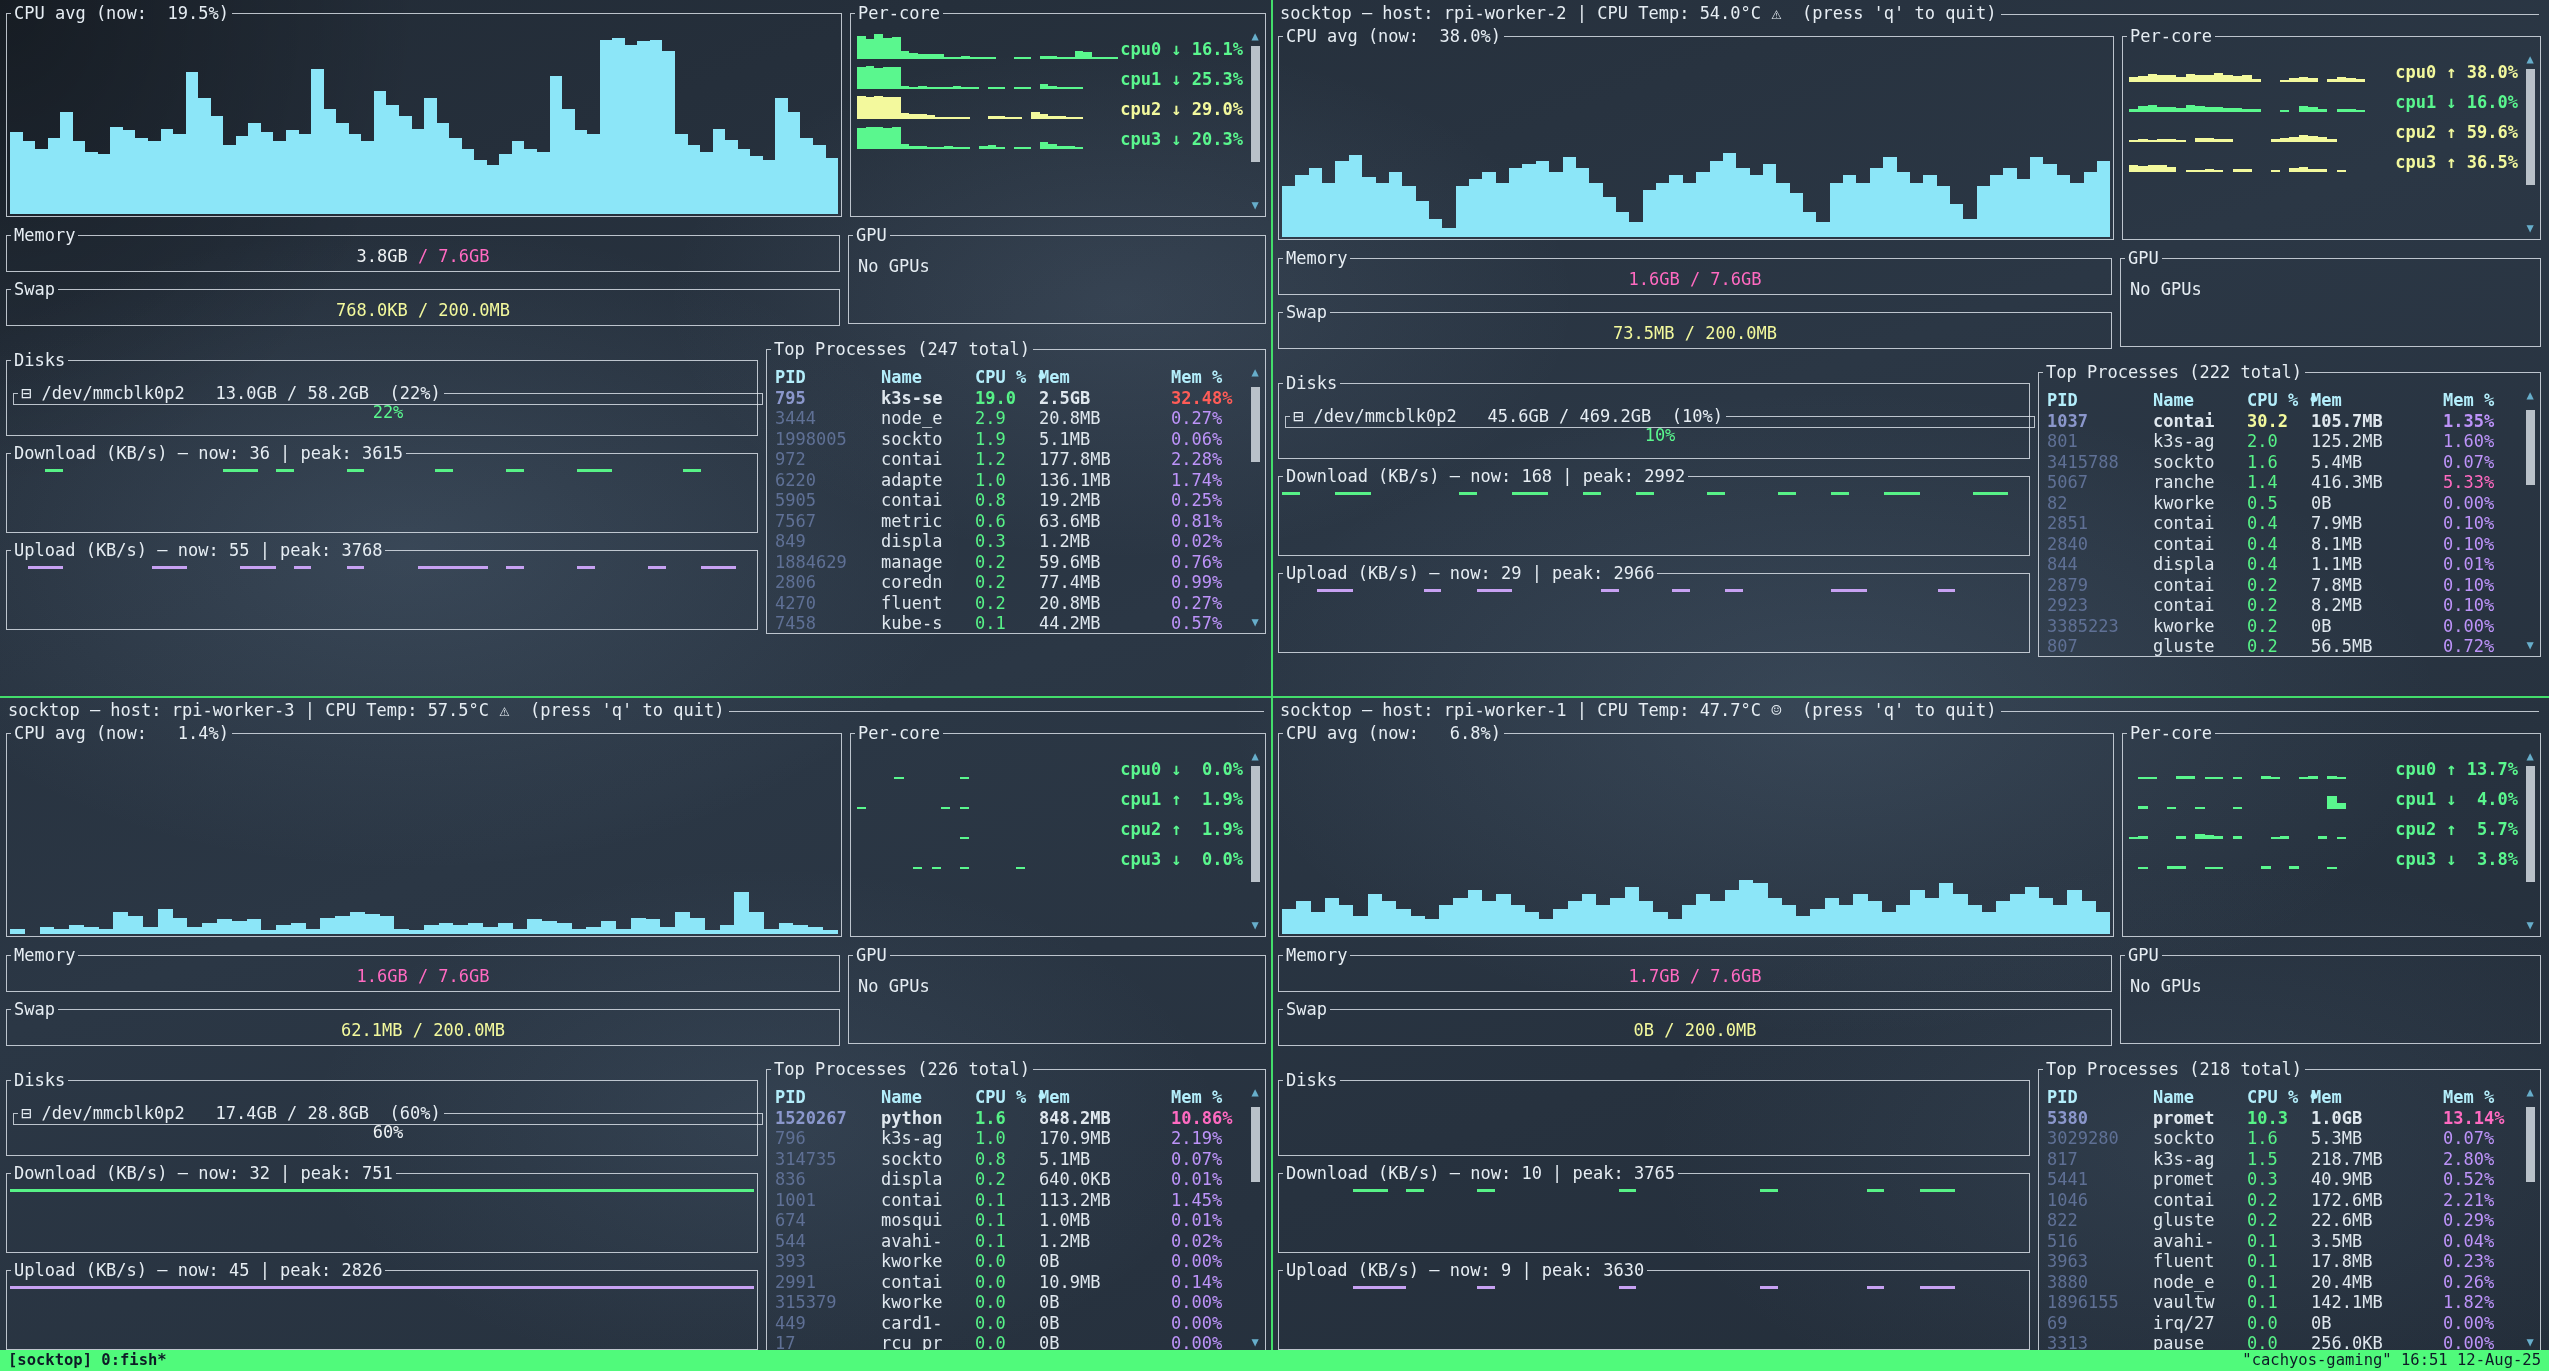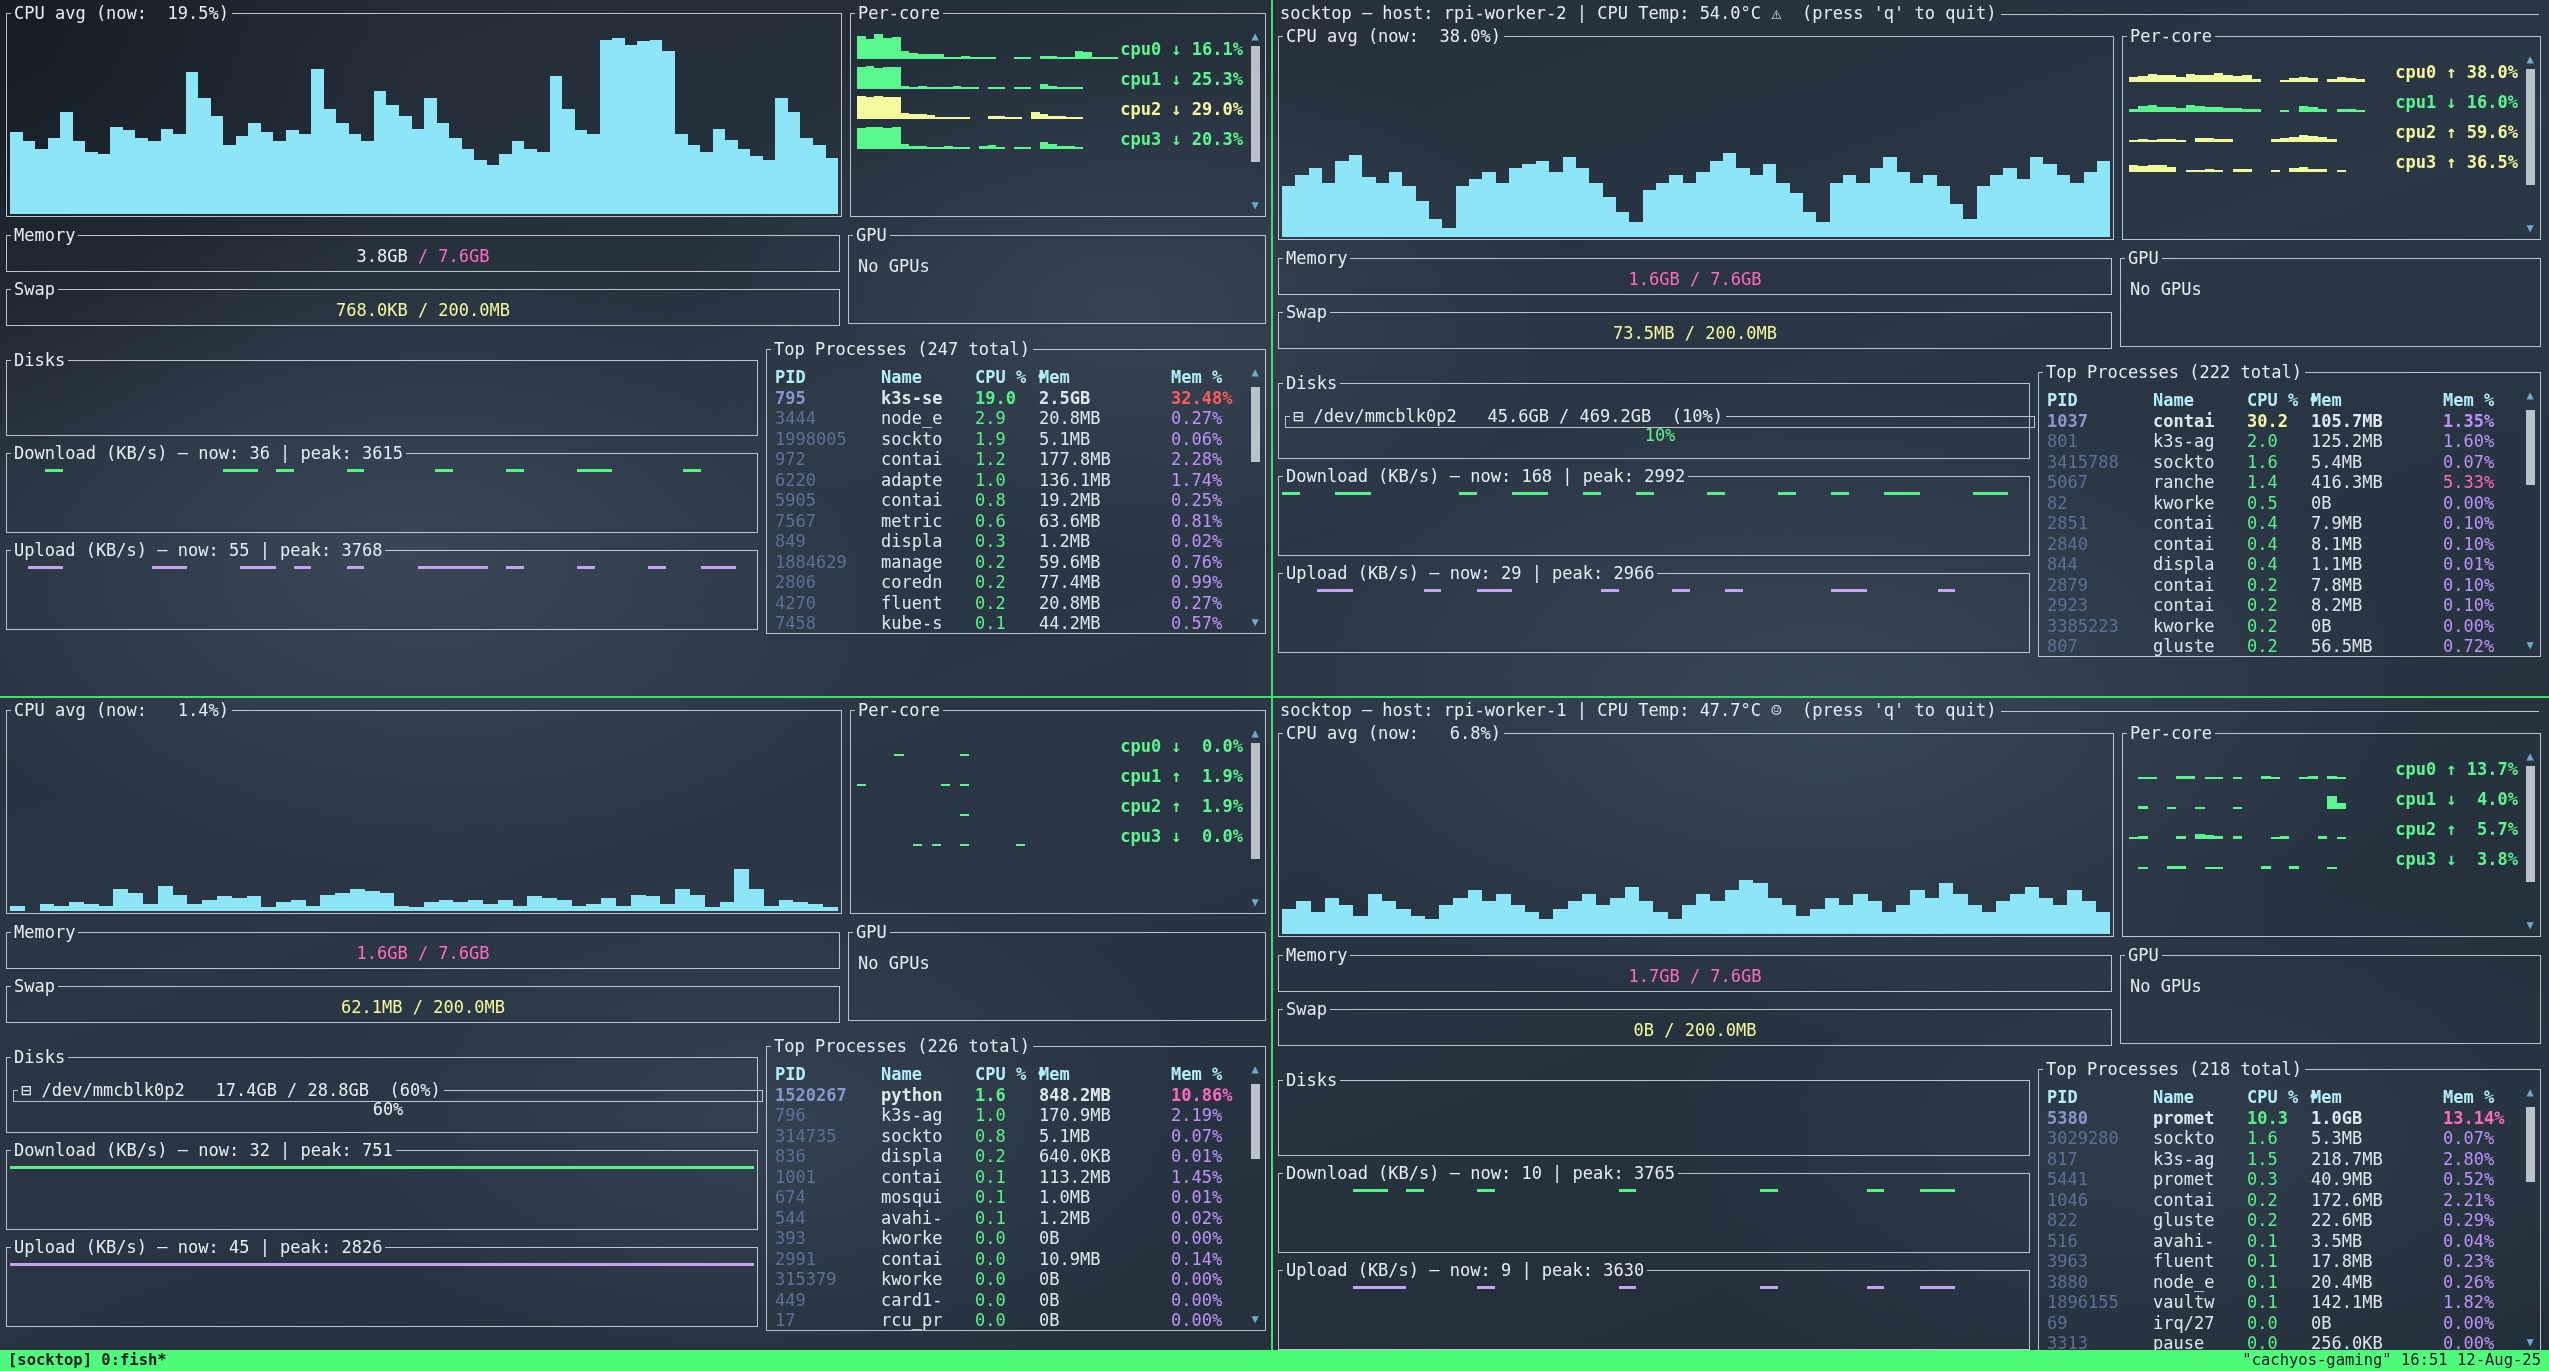--- a/index.html
+++ b/index.html
@@ -354,20 +354,27 @@
       <fieldset class="box gpu-box">
         <legend>GPU</legend>
         <div class="gpu-text">No GPUs</div>
       </fieldset>
     </div>
 
     <div class="row rowC">
       <div class="netcol">
         <fieldset class="box disks-box">
           <legend>Disks</legend>
+          <fieldset class="box disk-inner">
+            <legend><span>⊟ </span><span>/dev/mmcblk0p2   13.0GB / 58.2GB  (22%)</span></legend>
+            <div class="bar-wrap disk-wrap">
+              <div class="bar-fill green" style="width: 22%;"></div>
+              <div class="bar-text disk-text off-bar">22%</div>
+            </div>
+          </fieldset>
         </fieldset>
         <fieldset class="box net-box">
           <legend>Download (KB/s) — now: 36 | peak: 3615</legend>
           <div class="chart cc-green">
                 <i style="height: 0%;"></i>
                 <i style="height: 0%;"></i>
                 <i style="height: 8%; min-height: 3px;"></i>
                 <i style="height: 0%;"></i>
                 <i style="height: 0%;"></i>
                 <i style="height: 0%;"></i>
@@ -857,20 +864,24 @@
           <span class="track">
                 <span class="thumb"></span>
               </span>
           <span class="arr">▼</span>
         </div>
       </fieldset>
     </div>
   </section>
 
   <section class="pane">
+    <div class="ptitle">
+      <span class="ptext">socktop — host: rpi-worker-3 | CPU Temp: 57.5°C ⚠  (press 'q' to quit)</span>
+      <span class="pline"></span>
+    </div>
 
     <div class="row rowA">
       <fieldset class="box cpu-box">
         <legend>CPU avg (now:   1.4%)</legend>
         <div class="chart cc-cyan">
               <i style="height: 3%; min-height: 3px;"></i>
               <i style="height: 0%;"></i>
               <i style="height: 4%; min-height: 3px;"></i>
               <i style="height: 3%; min-height: 3px;"></i>
               <i style="height: 5%; min-height: 3px;"></i>

